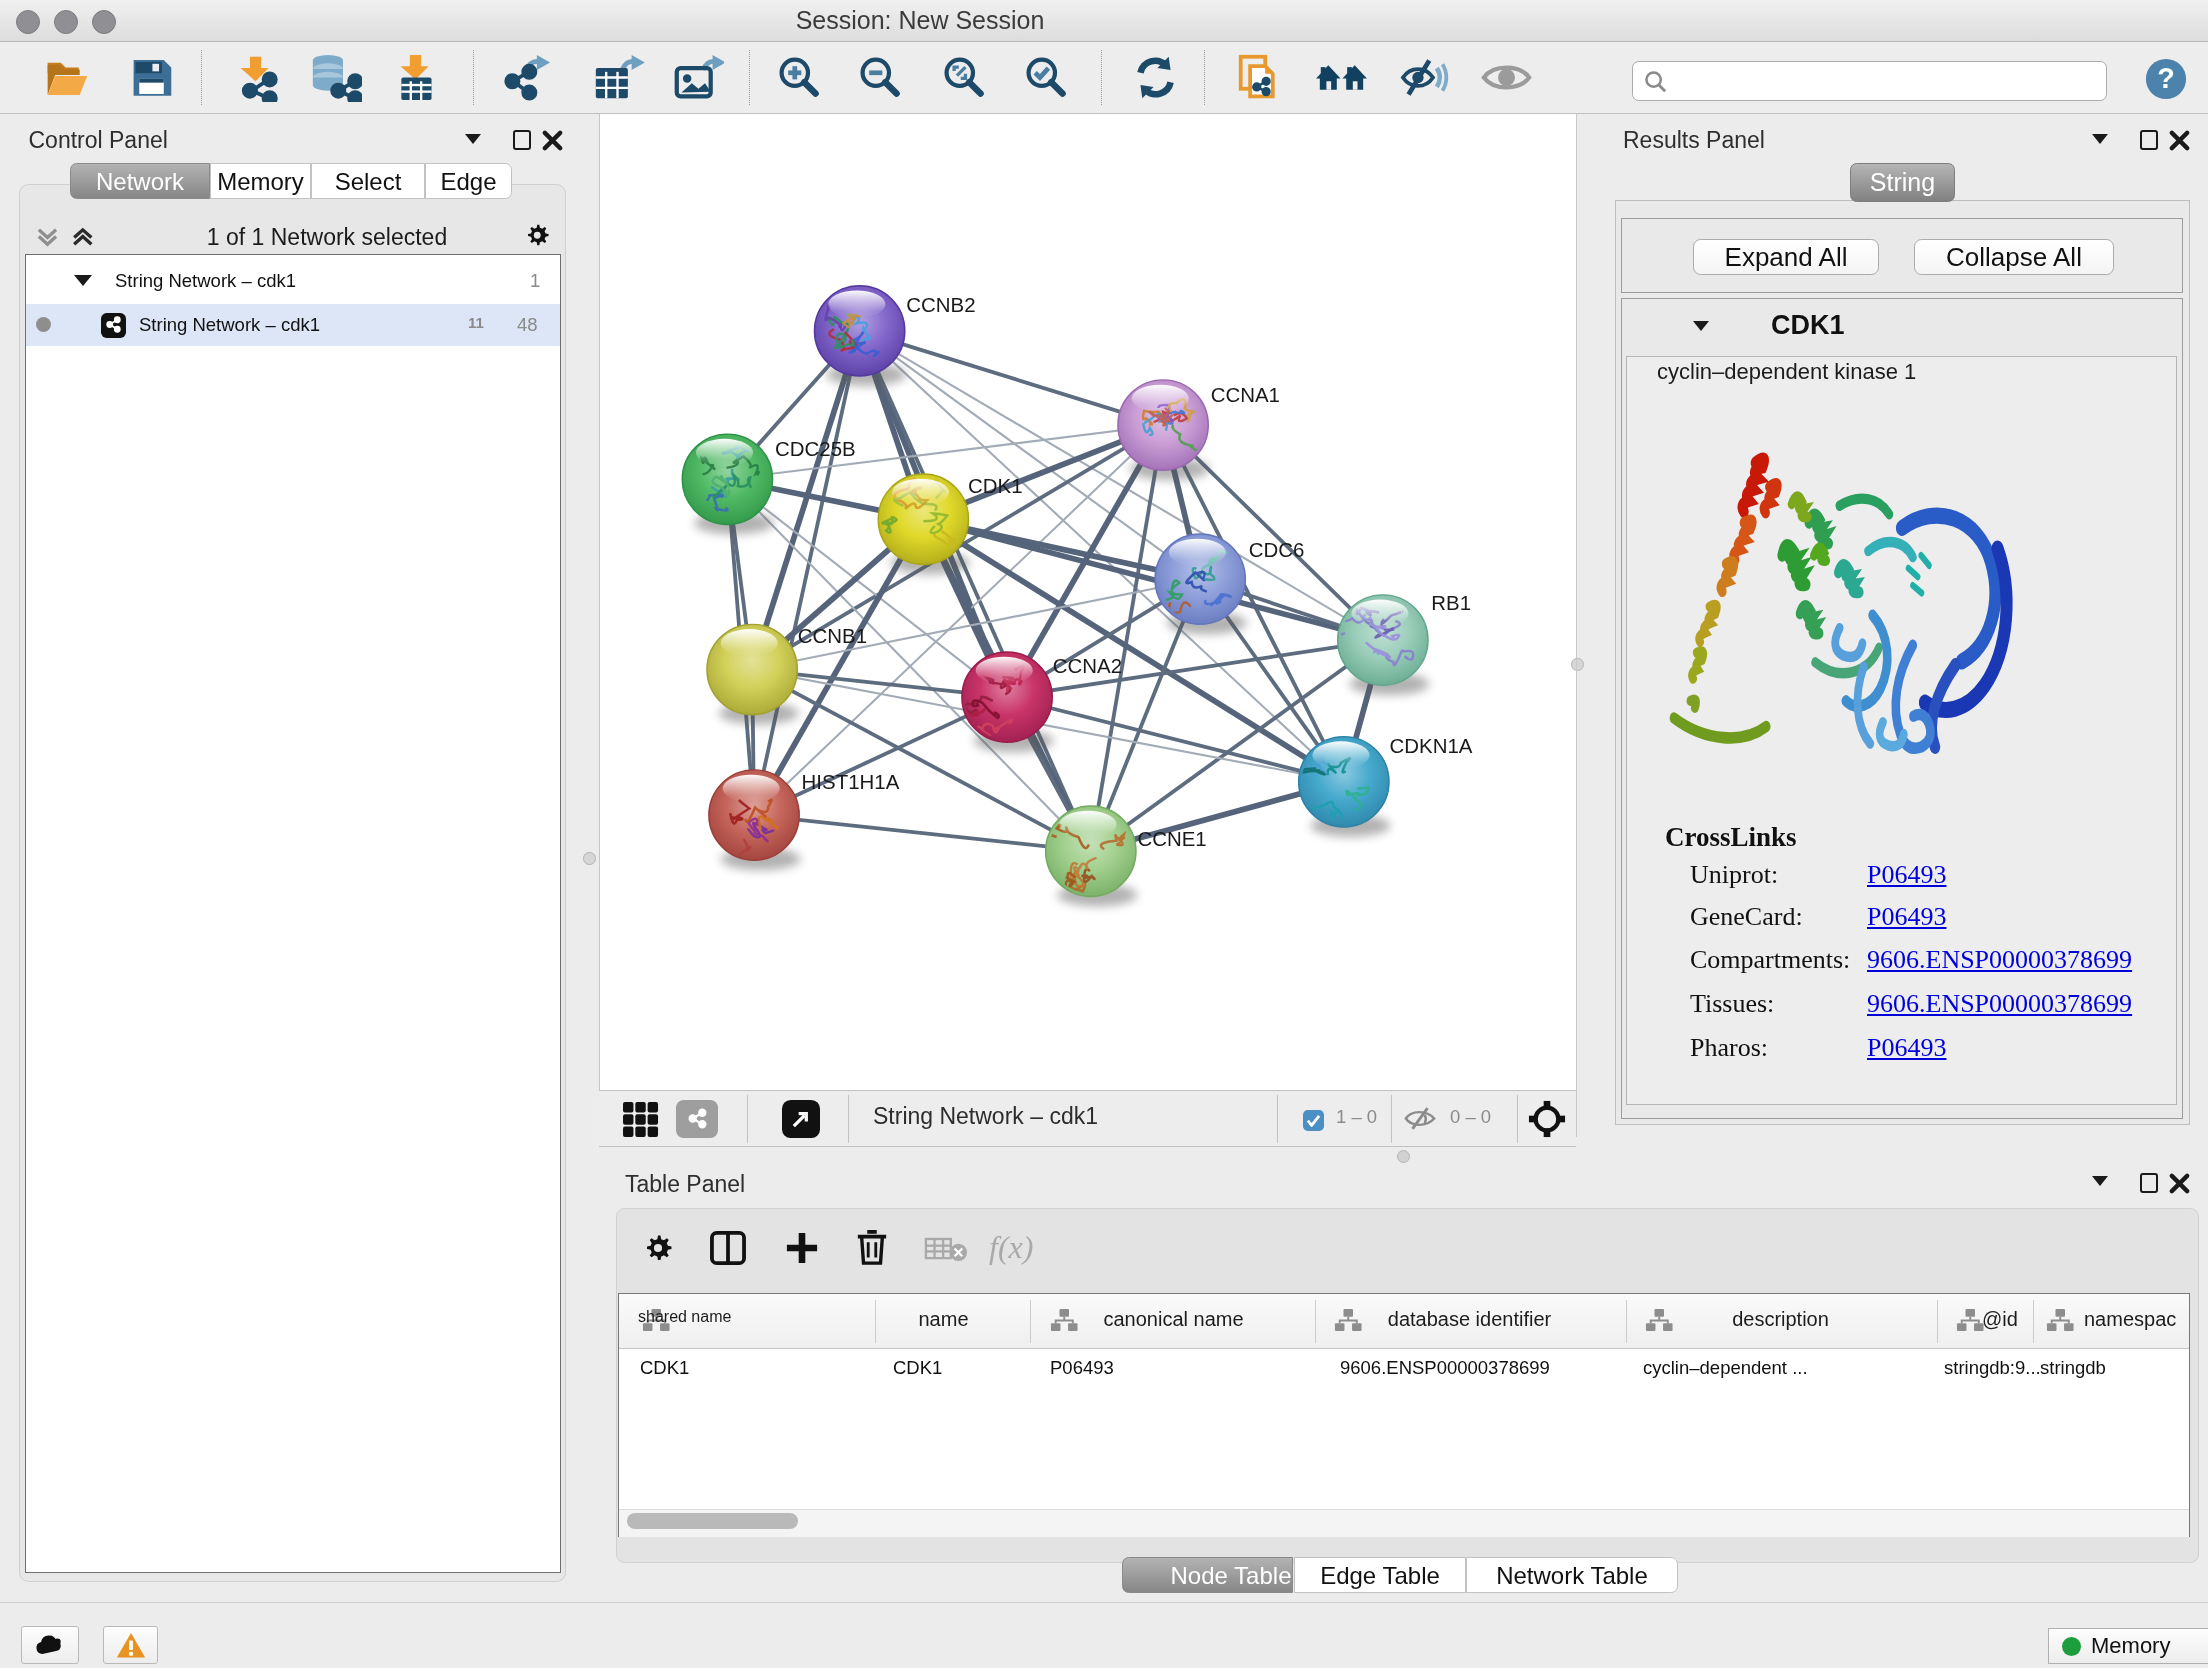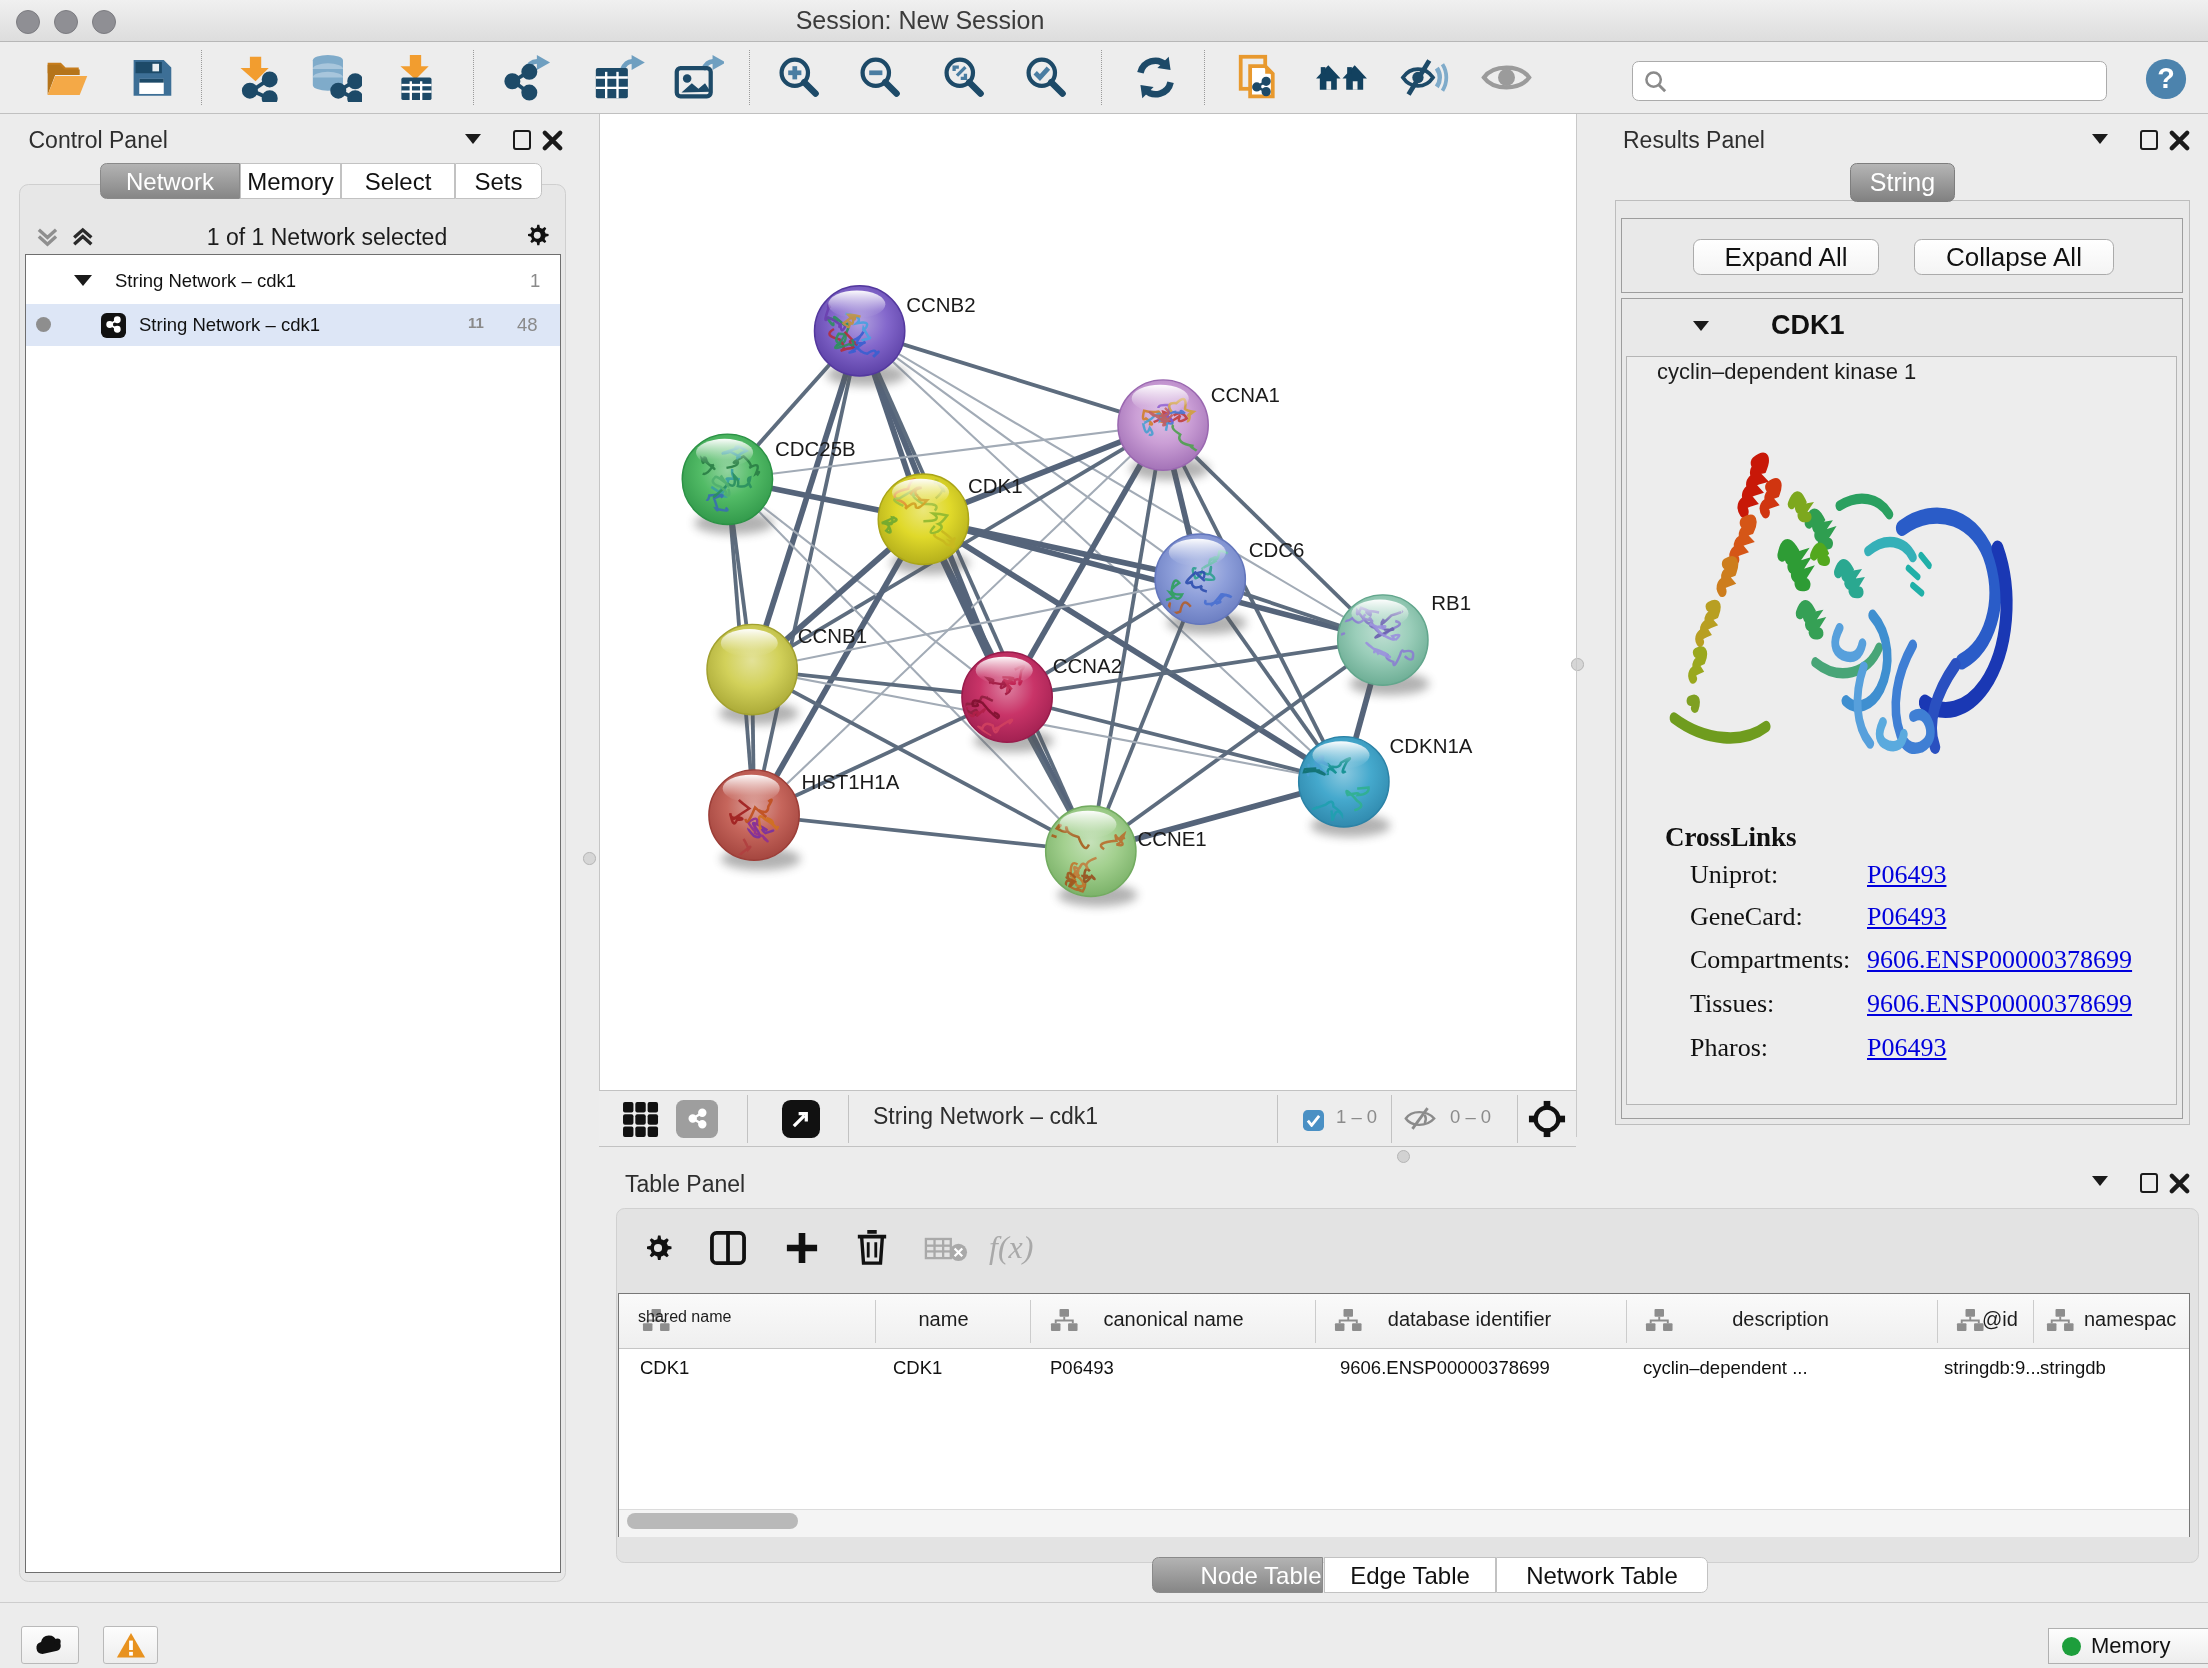--- a/index.html
+++ b/index.html
@@ -15,21 +15,21 @@
 .tsep{position:absolute;top:7.6px;height:55px;width:0;border-left:1.9px dotted #9a9a9a;}
 .ticon{position:absolute;top:11.4px;}
 #searchbox{position:absolute;left:1632px;top:19px;width:473px;height:38px;background:#fff;
  border:1px solid #ababab;border-radius:6.7px;}
 #panelarea{position:absolute;left:0;top:114px;width:2208px;height:1488px;background:#ececec;}
 .phead{font-size:23px;color:#2e2e2e;}
 .ptri{display:inline-block;width:0;height:0;border-left:8.6px solid transparent;
  border-right:8.6px solid transparent;border-top:10.5px solid #1a1a1a;}
 .psq{display:inline-block;width:14.3px;height:16px;border:2.4px solid #1a1a1a;border-radius:2.9px;}
 .tabw{position:absolute;height:36px;border:1px solid #c2c2c2;background:#fff;color:#111;
- font-size:24px;text-align:center;line-height:36px;box-sizing:border-box;margin-left:30px;}
+ font-size:24px;text-align:center;line-height:36px;box-sizing:border-box;}
 .tabsel{background:linear-gradient(#b3b3b3,#868686);color:#fff;border:1px solid #8a8a8a;}
 .btn{position:absolute;background:linear-gradient(#ffffff,#f4f4f4);border:1px solid #ababab;
  border-radius:7.6px;font-size:26px;color:#111;text-align:center;box-sizing:border-box;}
 </style></head>
 <body>
 <div id="titlebar">
  <div class="light" style="left:16px;"></div>
  <div class="light" style="left:54px;"></div>
  <div class="light" style="left:92px;"></div>
  <div id="wtitle">Session: New Session</div>
@@ -199,21 +199,21 @@
  <div class="abs phead" style="left:28.5px;top:13.3px;">Control Panel</div>
  <div class="abs ptri" style="left:465px;top:20px;"></div>
  <div class="abs psq" style="left:513px;top:16px;"></div>
  <svg class="abs" style="left:542px;top:16px" width="21" height="21" viewBox="0 0 22 22">
   <path d="M3 3 L19 19 M19 3 L3 19" stroke="#1a1a1a" stroke-width="4.5" stroke-linecap="round"></path>
  </svg>
  <div class="abs" style="left:19px;top:70px;width:545px;height:1396px;background:#e7e7e7;border:1px solid #cfcfcf;border-radius:9.5px;"></div>
  <div class="abs tabw tabsel" style="left:70px;top:49px;width:140px;border-radius:6.7px 0 0 6.7px;">Network</div>
  <div class="abs tabw" style="left:210px;top:49px;width:101px;">Memory</div>
  <div class="abs tabw" style="left:311px;top:49px;width:114px;">Select</div>
- <div class="abs tabw" style="left:425px;top:49px;width:87px;border-radius:0 6.7px 6.7px 0;">Sets</div>
+ <div class="abs tabw" style="left:425px;top:49px;width:87px;border-radius:0 6.7px 6.7px 0;">Edge</div>
  <div class="abs" style="left:25px;top:107px;width:534px;height:31px;background:#e7e7e7;">
   <svg class="abs" style="left:11.4px;top:4.8px" width="63" height="23" viewBox="0 0 66 24">
    <g fill="none" stroke="#8f8f8f" stroke-width="3.5">
     <path d="M3 4 l9 8 9 -8 M3 11 l9 8 9 -8"></path>
    </g>
    <g fill="none" stroke="#2a2a2a" stroke-width="3.5">
     <path d="M40 12 l9 -8 9 8 M40 19 l9 -8 9 8"></path>
    </g>
   </svg>
   <div class="abs" style="left:35px;top:2.9px;width:534px;text-align:center;font-size:23px;color:#1c1c1c;">1 of 1 Network selected</div>

